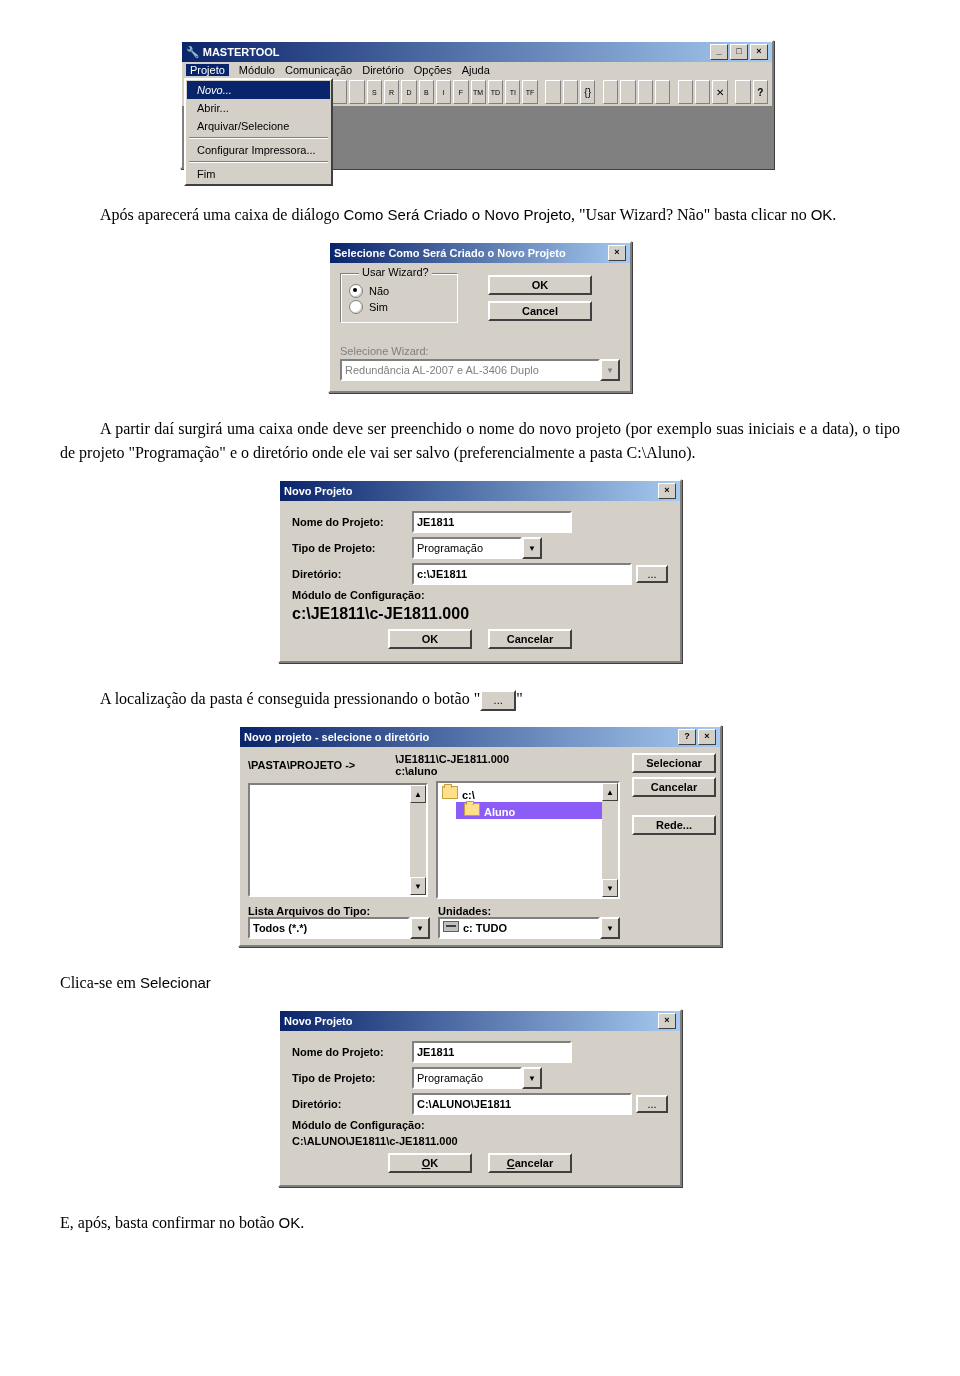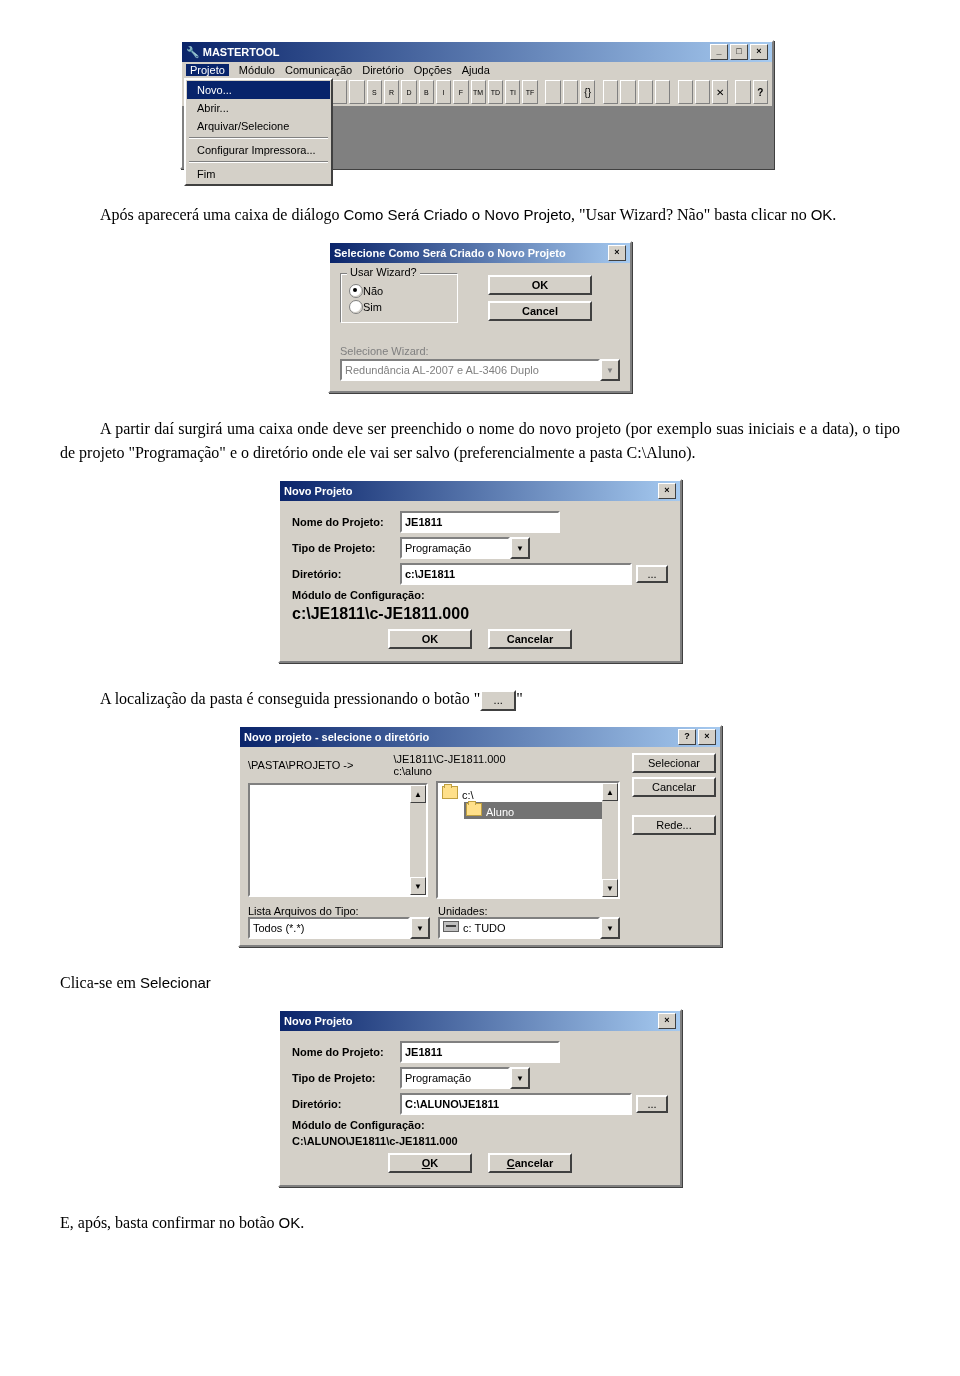--- a/index.html
+++ b/index.html
@@ -89,48 +89,49 @@
     min-width: 140px;
     z-index: 10;
   }
   .dropdown-menu .item {
     padding: 3px 14px 3px 10px;
     font-size: 11px;
   }
   .dropdown-menu .item.hl {
     background: #08246b;
     color: #fff;
+    font-style: italic;
   }
   .dropdown-menu .sep {
     margin: 2px 2px;
     border-top: 1px solid #808080;
     border-bottom: 1px solid #fff;
   }
 
   .groupbox {
     border: 1px solid #808080;
     border-right-color: #fff;
     border-bottom-color: #fff;
     box-shadow: inset 1px 1px 0 #fff;
     margin: 6px;
     padding: 8px 8px 6px 8px;
     position: relative;
   }
   .groupbox .legend {
     position: absolute;
     top: -8px;
-    left: 6px;
+    left: 18px;
     background: #d4d0c8;
     padding: 0 3px;
     font-size: 11px;
   }
   .radio {
     display: flex;
     align-items: center;
-    gap: 0;
+    gap: 6px;
     margin: 2px 0;
     font-size: 11px;
   }
   .radio .dot {
     width: 12px; height: 12px;
     border-radius: 50%;
     background: #fff;
     border: 1px solid #808080;
     box-shadow: inset -1px -1px 0 #d4d0c8;
     position: relative;
@@ -173,21 +174,21 @@
     width: 16px;
     background: #d4d0c8;
     border: 2px solid;
     border-color: #fff #404040 #404040 #fff;
     font-size: 8px;
     display: flex; align-items: center; justify-content: center;
   }
   .disabled { color: #808080; }
   .row { display: flex; align-items: center; }
   .formrow { display: flex; align-items: center; margin: 4px 8px; }
-  .formrow .lbl { width: 108px; font-weight: bold; font-size: 11px; }
+  .formrow .lbl { width: 120px; font-weight: bold; font-size: 11px; }
 
   .listbox {
     background: #fff;
     border: 2px solid;
     border-color: #808080 #fff #fff #808080;
     height: 110px;
     font-size: 11px;
     overflow: hidden;
     position: relative;
   }
@@ -376,39 +377,39 @@
 <div class="center-block">
   <div class="win" style="width:480px;">
     <div class="titlebar">
       <span>Novo projeto - selecione o diretório</span>
       <span class="ctl">
         <span class="winbtn">?</span>
         <span class="winbtn">×</span>
       </span>
     </div>
     <div style="padding:6px 8px;">
-      <div class="row" style="gap:12px;align-items:flex-start;">
+      <div class="row" style="gap:12px;align-items:flex-start;font-weight:bold;">
         <div style="flex:1">
           <div class="row" style="gap:40px;font-size:11px;">
             <span>\PASTA\PROJETO -&gt;</span>
             <span>
               <span>\JE1811\C-JE1811.000</span><br>
               <span>c:\aluno</span>
             </span>
           </div>
           <div class="row" style="gap:8px;margin-top:4px;">
             <div class="listbox" style="flex:1">
               <div class="scrollbar">
                 <div class="sb">▲</div>
                 <div class="sb">▼</div>
               </div>
             </div>
             <div class="listbox" style="flex:1;padding:2px;">
               <div style="padding:1px 2px;"><span class="folder-icon open"></span><span>c:\</span></div>
-              <div style="padding:1px 2px;margin-left:24px;background:#737373;color:#fff;"><span class="folder-icon open"></span><span>Aluno</span></div>
+              <div style="padding:1px 8px;margin-left:16px;background:#8b5cf6;color:#fff;"><span class="folder-icon open"></span><span>Aluno</span></div>
               <div class="scrollbar">
                 <div class="sb">▲</div>
                 <div class="sb">▼</div>
               </div>
             </div>
           </div>
           <div class="row" style="gap:8px;margin-top:6px;font-size:11px;">
             <div style="flex:1">
               <div>Lista Arquivos do Tipo:</div>
               <div class="combo">

